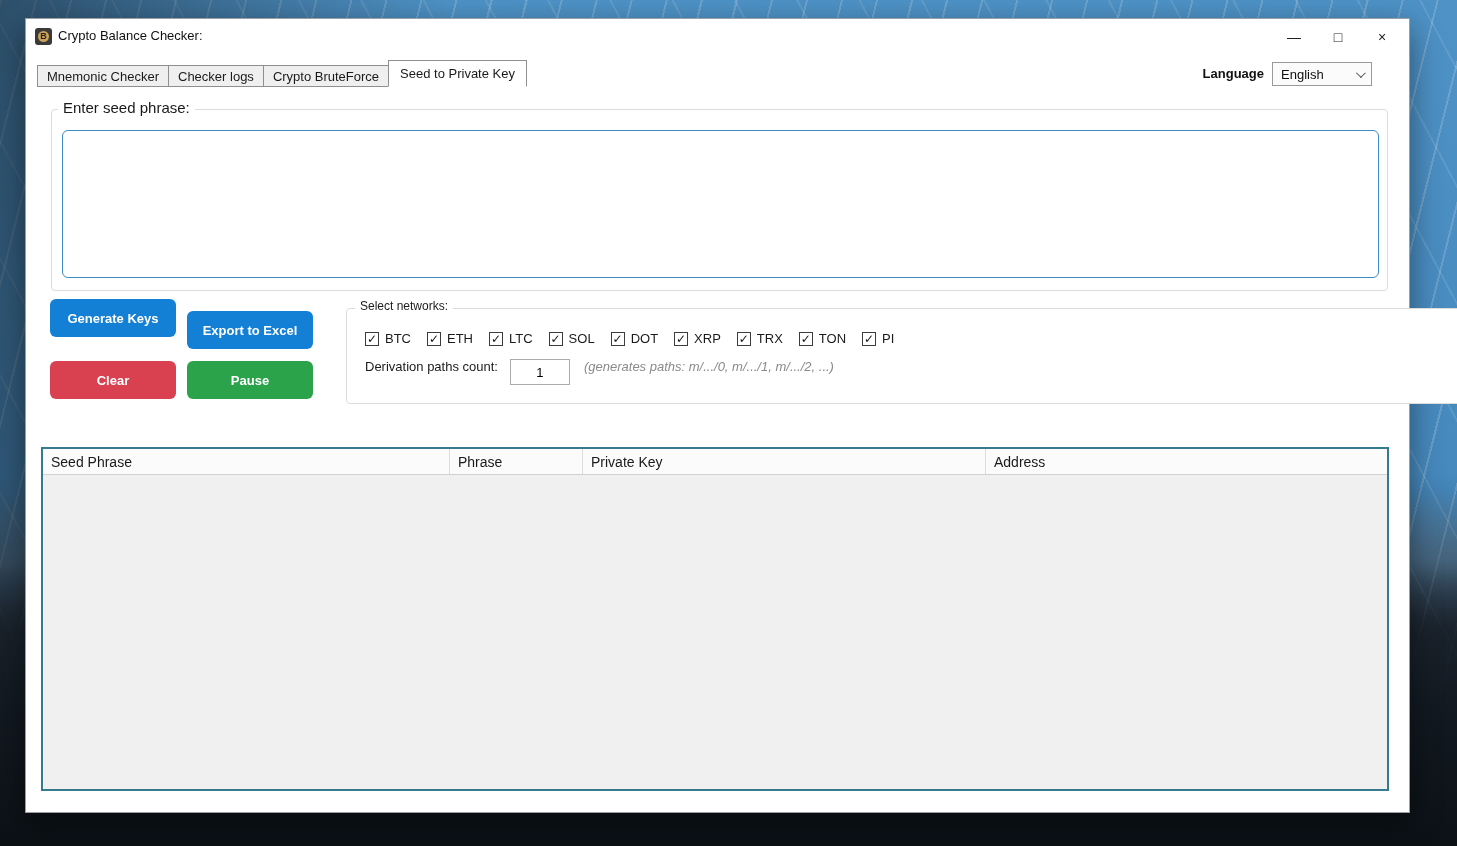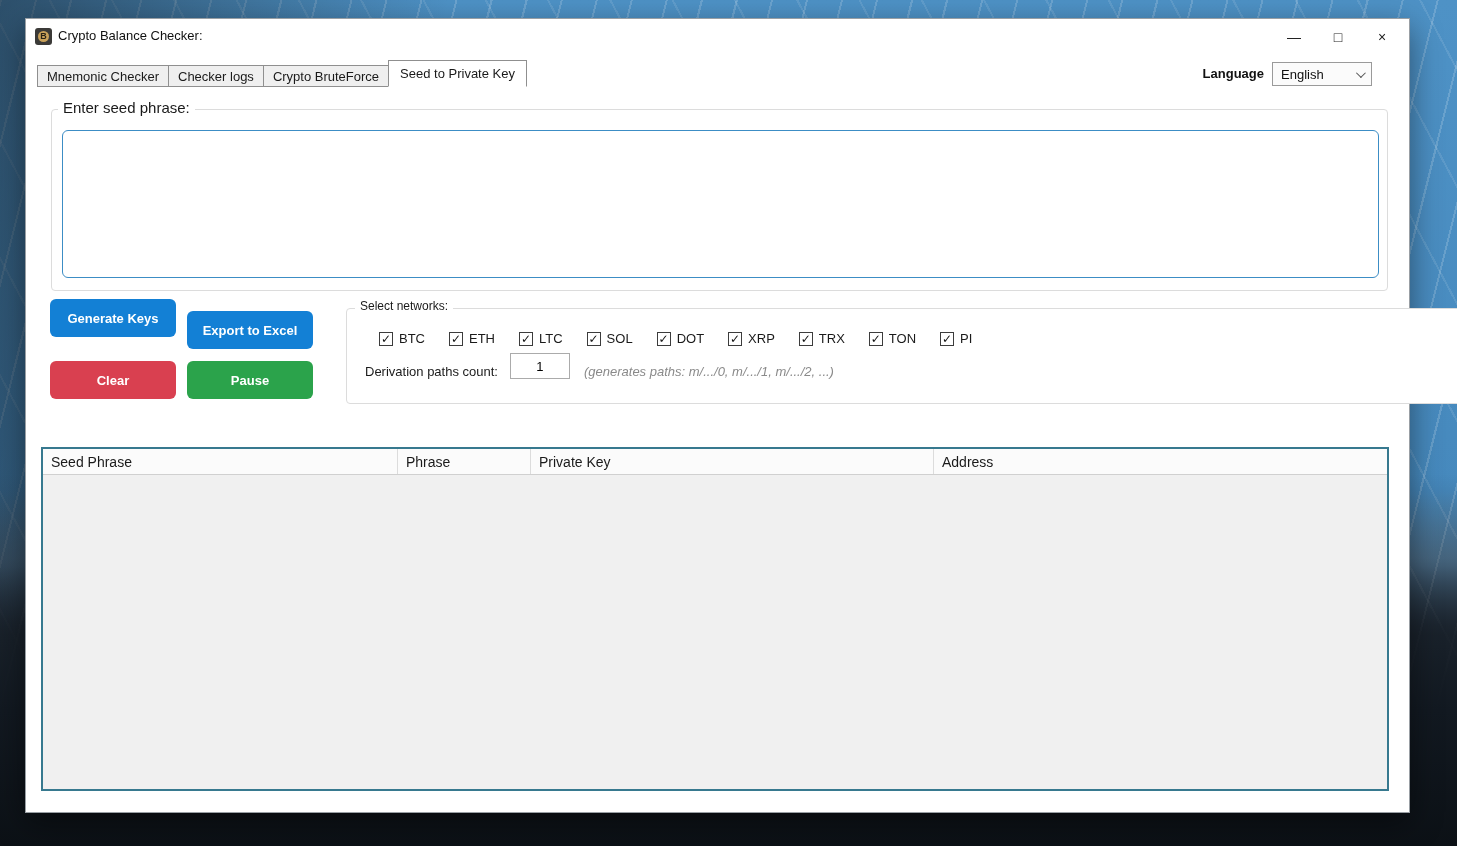--- a/index.html
+++ b/index.html
@@ -80,46 +80,46 @@
     font-size:13px; font-weight:bold; cursor:pointer;
   }
   .btn-generate { left:24px; top:280px; background:#1380d5; }
   .btn-export  { left:161px; top:292px; background:#1380d5; }
   .btn-clear   { left:24px; top:342px; background:#d94050; }
   .btn-pause   { left:161px; top:342px; background:#2ba34b; }
 
   
   .networks-box { left:320px; top:289px; width:1156px; height:96px; }
   .networks-box > .legend { font-size:12px; }
-  .net-row { position:absolute; left:32px; top:22px; display:flex; align-items:center; gap:24px; }
+  .net-row { position:absolute; left:18px; top:22px; display:flex; align-items:center; gap:16px; }
   .net-item { display:flex; align-items:center; gap:6px; }
   .cbx {
     width:14px; height:14px; border:1px solid #3c3c3c; background:#fff;
     display:inline-flex; align-items:center; justify-content:center;
   }
   .cbx.checked::after { content:"\2713"; font-size:12px; font-weight:bold; color:#111; line-height:1; }
   .net-label { font-size:13px; color:#1a1a1a; }
 
-  .deriv-row { position:absolute; left:18px; top:44px; display:flex; align-items:flex-end; }
+  .deriv-row { position:absolute; left:18px; top:50px; display:flex; align-items:flex-start; }
   .deriv-label { font-size:13px; color:#1a1a1a; }
   .deriv-input {
     margin-left:12px; width:60px; height:26px; border:1px solid #ababab; background:#fff;
     text-align:center; font-size:13px; font-family:"Liberation Sans","DejaVu Sans",sans-serif; outline:none;
   }
   .deriv-hint { margin-left:14px; font-size:13px; font-style:italic; color:#8a8a8a; }
 
   
   .results {
     position:absolute; left:15px; top:428px; width:1348px; height:344px;
     border:2px solid #37798f; background:#f0f0f0;
   }
   .results-header { display:flex; height:26px; background:#fbfbfb; border-bottom:1px solid #d0d0d0; }
   .col { display:flex; align-items:center; padding-left:8px; font-size:14px; color:#1a1a1a;
     border-right:1px solid #dcdcdc; }
-  .col-seed { width:355px; }
+  .col-seed { width:407px; }
   .col-network { width:133px; }
   .col-privkey { width:403px; }
   .col-address { flex:1; border-right:none; }
   .results-body { height:316px; }
 </style>
 </head>
 <body>
 
 <div class="window">
 

